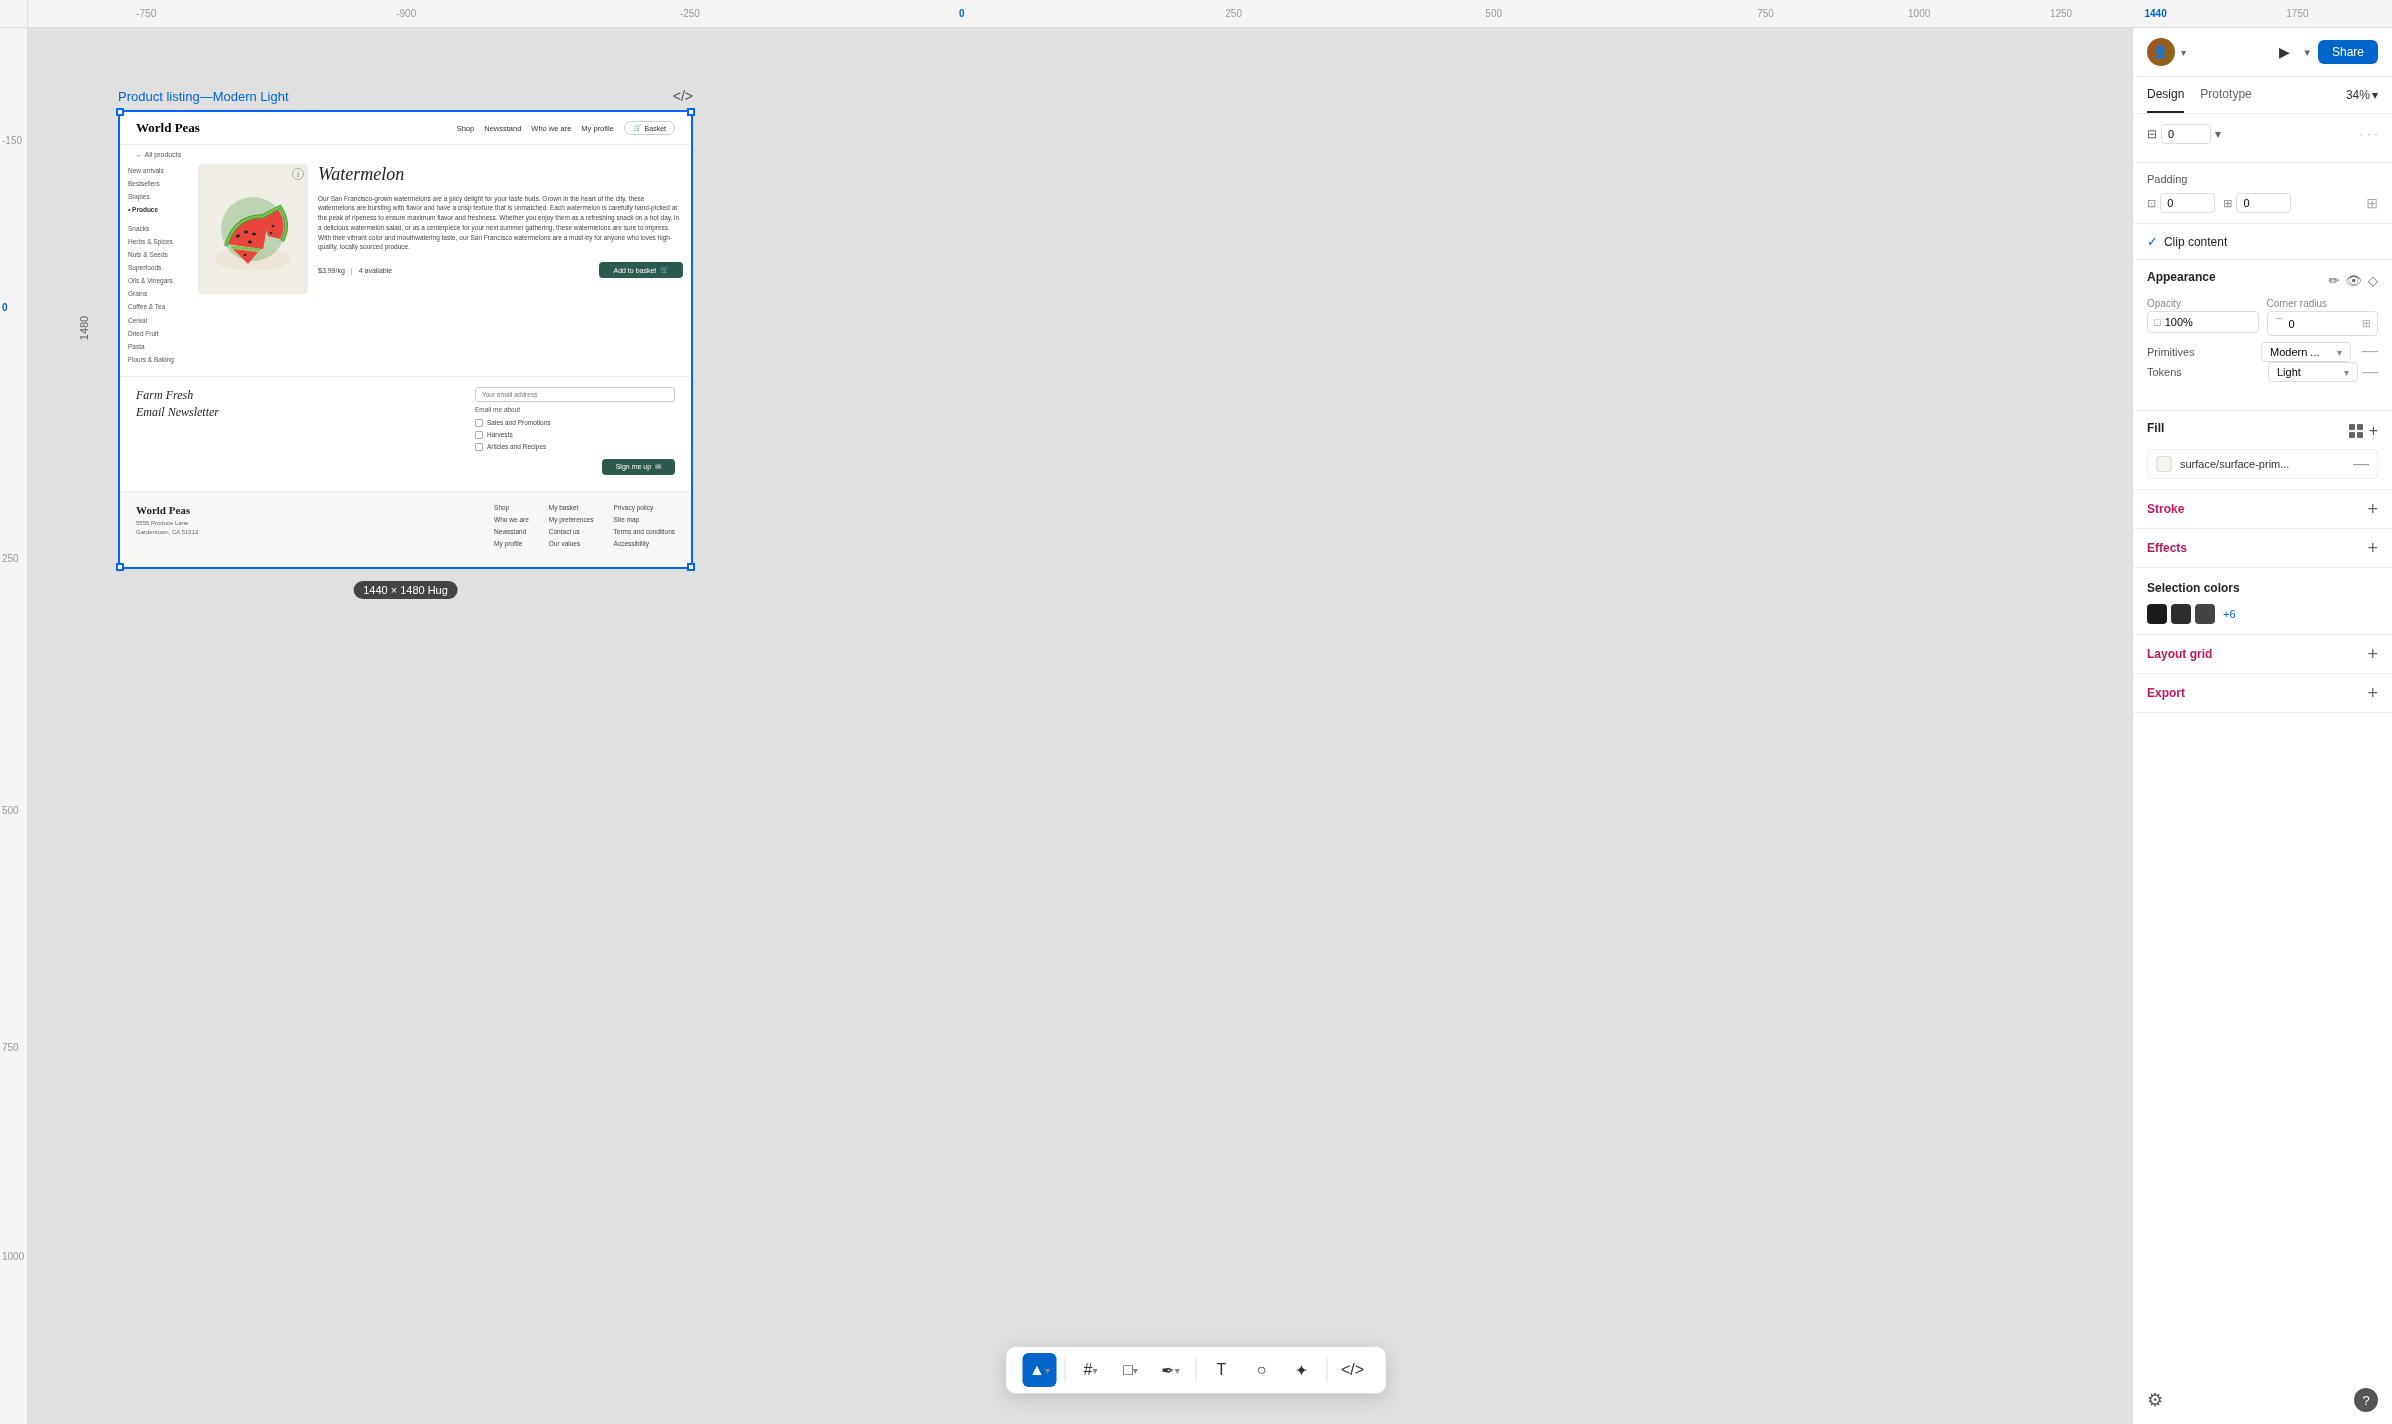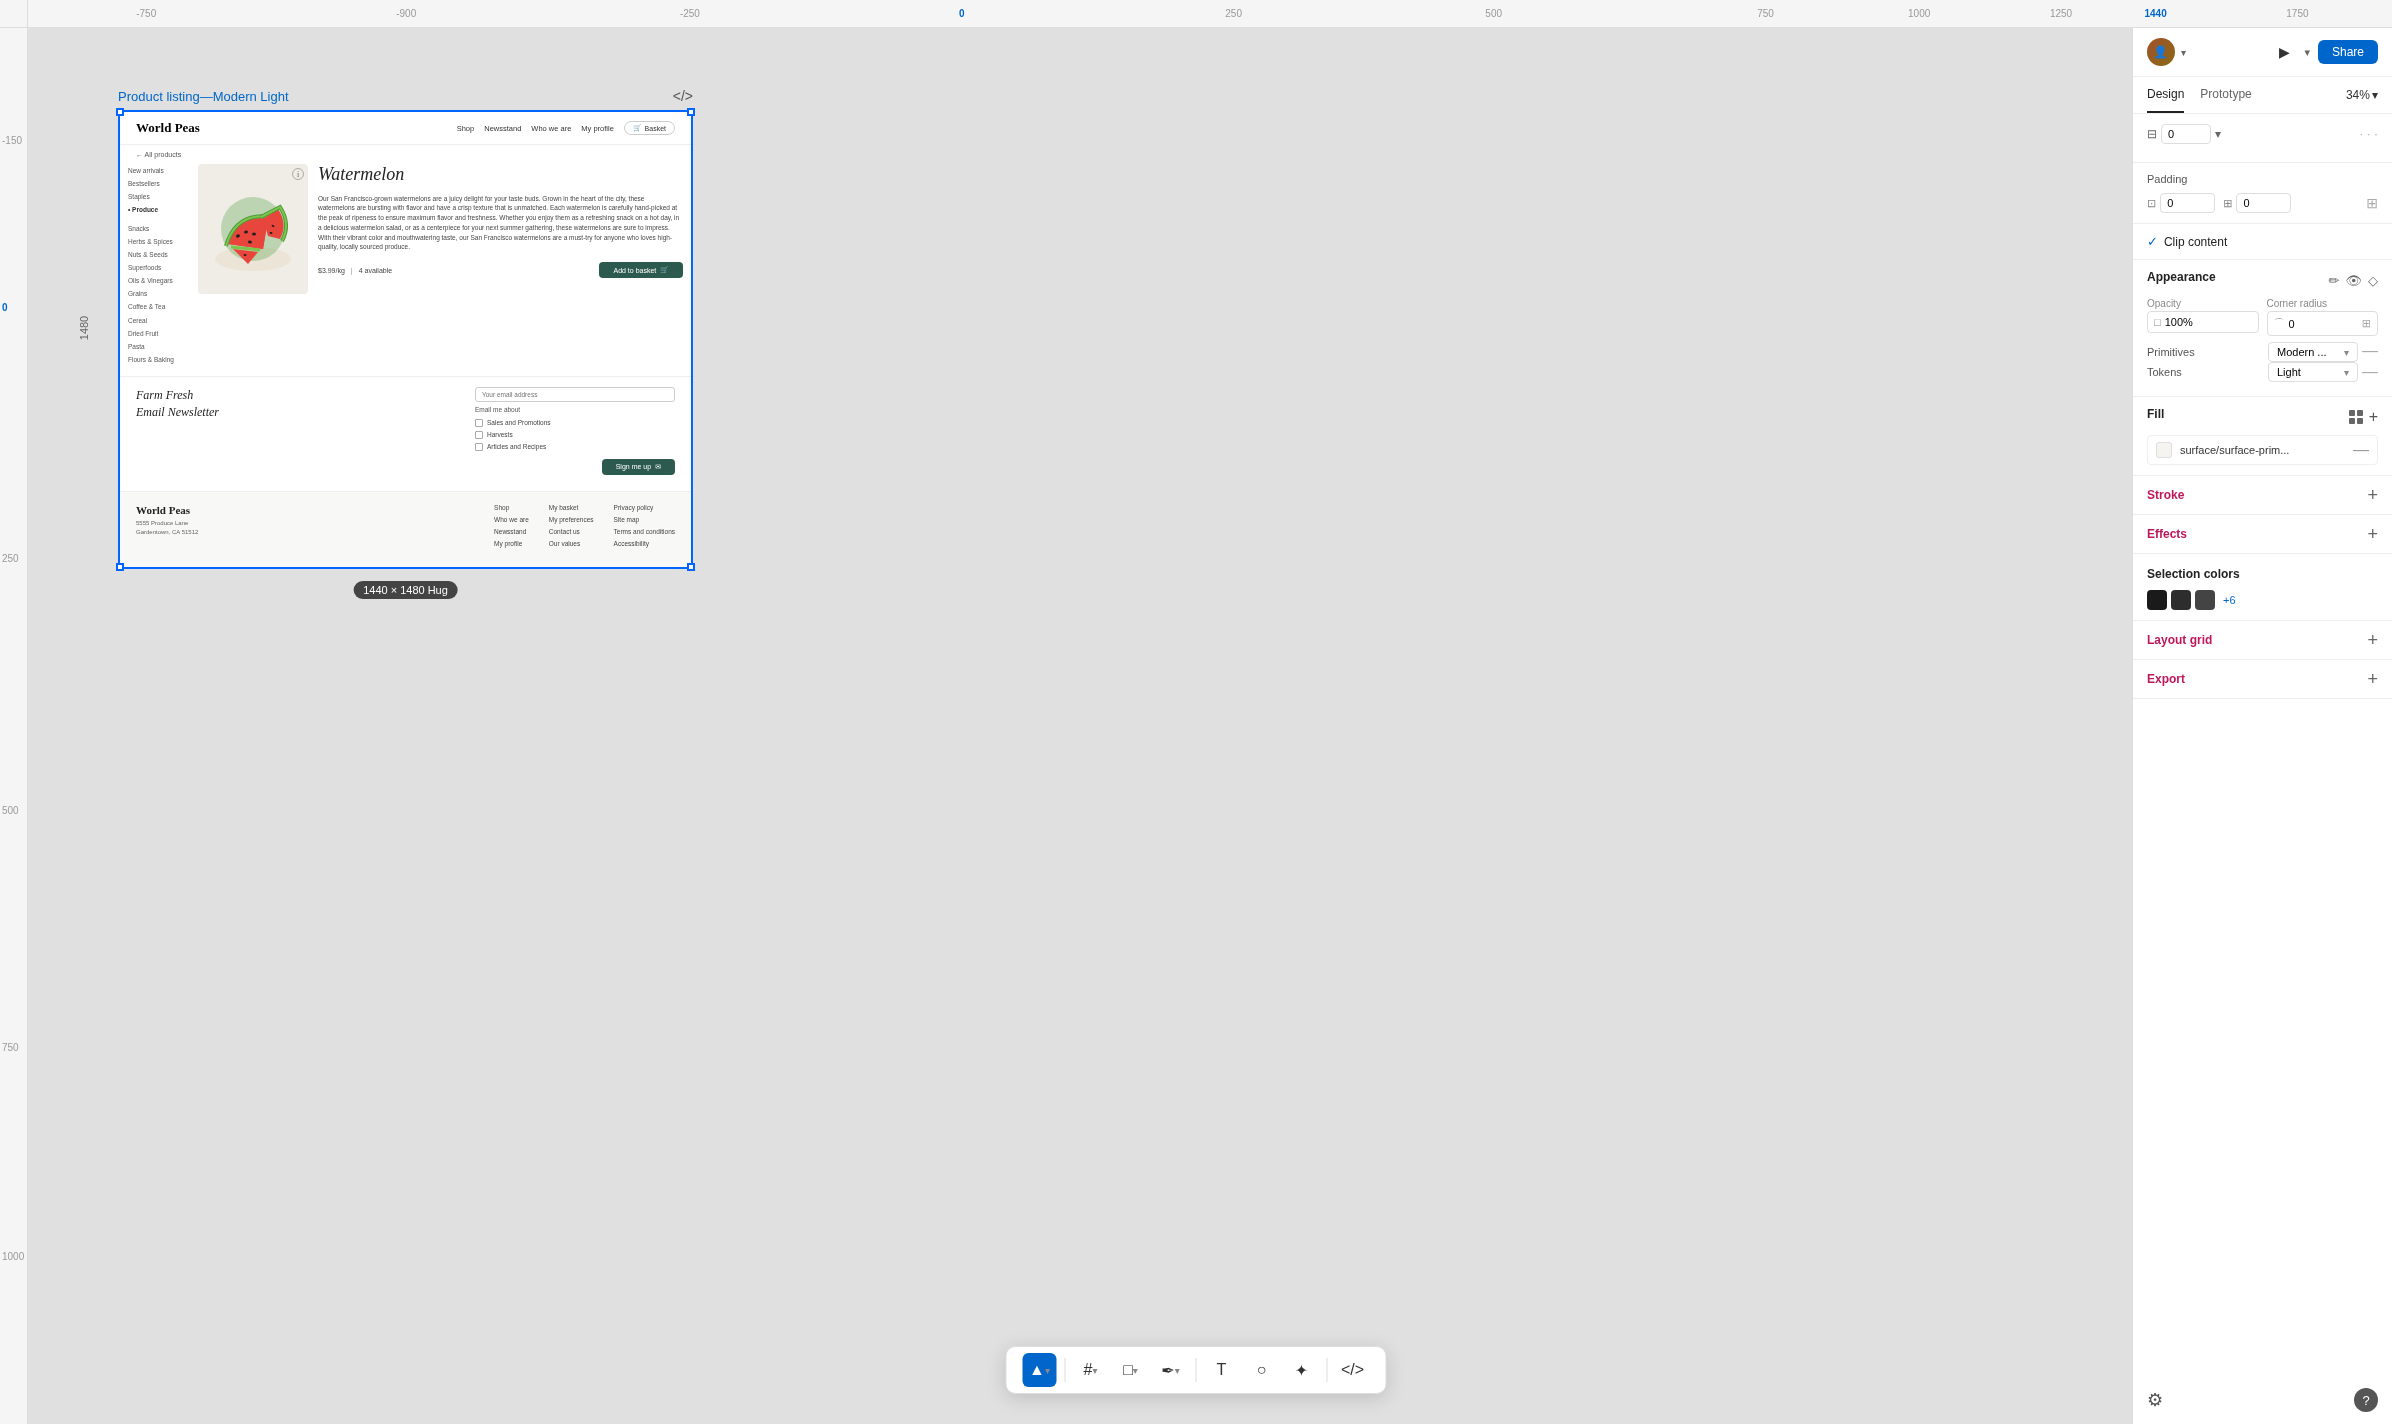--- a/index.html
+++ b/index.html
@@ -588,21 +588,21 @@
       padding: 3px 8px;
       font-size: 11px;
       min-width: 90px;
       justify-content: space-between;
     }
 
     .tokens-row {
       display: flex;
       align-items: center;
       justify-content: space-between;
-      margin-bottom: 4px;
+      margin-bottom: 18px;
     }
 
     
     .fill-header {
       display: flex;
       align-items: center;
       justify-content: space-between;
       margin-bottom: 8px;
     }
     .fill-item {
@@ -1029,21 +1029,21 @@
           <div class="field-input">
             <span style="font-size:11px; color:#888;">⌒</span>
             <span>0</span>
             <span style="font-size:11px; color:#aaa; margin-left:auto;">⊞</span>
           </div>
         </div>
       </div>
 
       <div class="primitives-row">
         <span class="panel-label">Primitives</span>
-        <div style="display:flex; gap:4px;">
+        <div style="display:flex; gap:11px;">
           <div class="dropdown-value">
             <span>Modern ...</span>
             <span style="font-size:10px; color:#888;">▾</span>
           </div>
           <span style="font-size:16px; color:#aaa;">—</span>
         </div>
       </div>
 
       <div class="tokens-row">
         <span class="panel-label">Tokens</span>

